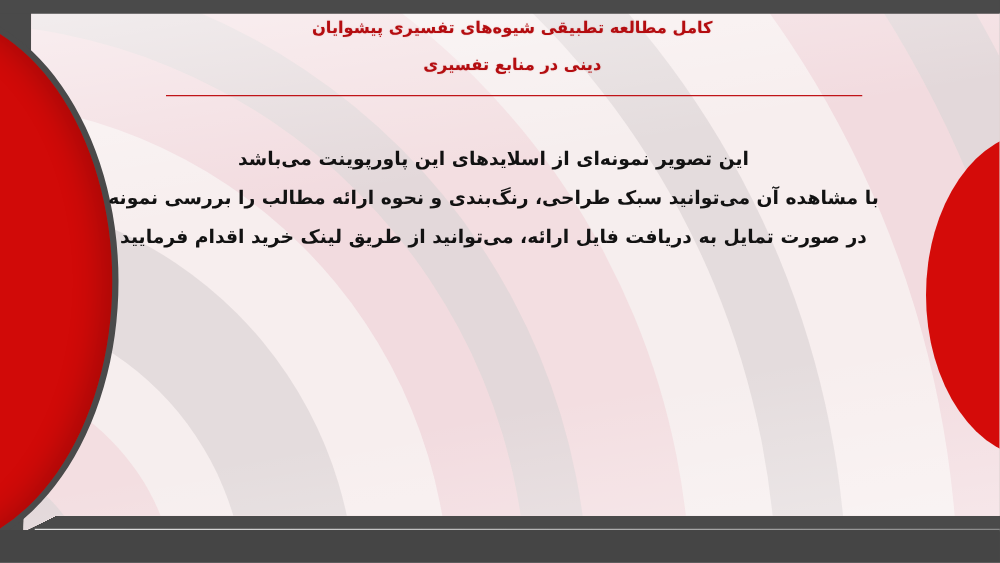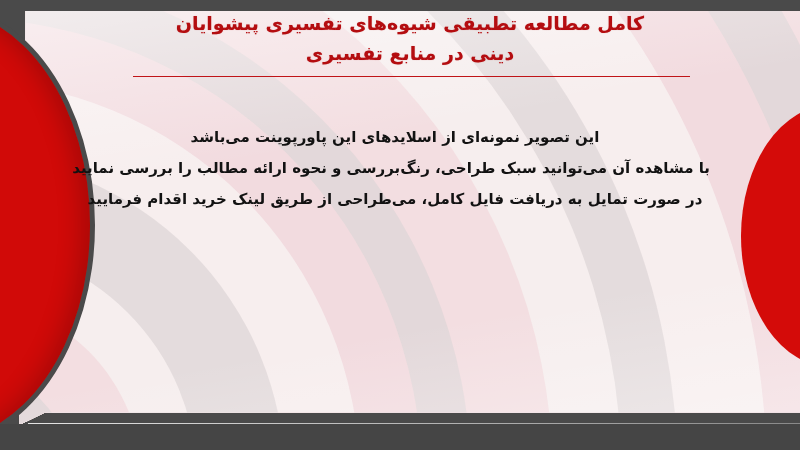--- a/index.html
+++ b/index.html
@@ -65,37 +65,37 @@
   
   .title-block{
     position:absolute;
     left:120px;top:8px;
     width:580px;
     text-align:center;
     direction:rtl;
   }
   .title-line{
     color:#b40d10;
-    font-size:19px;
+    font-size:13px;
     font-weight:bold;
     line-height:30px;
     white-space:nowrap;
     text-shadow:0 0 1px rgba(180,13,16,.35);
   }
   .title-rule{
     position:absolute;
     left:133px;top:76px;
     width:557px;height:0;
     border-top:1.6px solid #c01418;
   }
 
   
   .body-block{
     position:absolute;
-    left:80px;top:122px;
+    left:80px;top:112px;
     width:630px;
     text-align:center;
     direction:rtl;
   }
   .body-line{
     color:#121212;
     font-size:15px;
     line-height:31px;
     white-space:nowrap;
     font-weight:600;
@@ -156,20 +156,20 @@
   <div class="oval-left"></div>
 
   <div class="title-block">
     <div class="title-line">کامل مطالعه تطبیقی شیوه‌های تفسیری پیشوایان</div>
     <div class="title-line">دینی در منابع تفسیری</div>
   </div>
   <div class="title-rule"></div>
 
   <div class="body-block">
     <div class="body-line">این تصویر نمونه‌ای از اسلایدهای این پاورپوینت می‌باشد</div>
-    <div class="body-line">با مشاهده آن می‌توانید سبک طراحی، رنگ‌بررسی و نحوه ارائه مطالب را بررسی نمایید</div>
-    <div class="body-line">در صورت تمایل به دریافت فایل کامل، می‌طراحی از طریق لینک خرید اقدام فرمایید</div>
+    <div class="body-line">با مشاهده آن می‌توانید سبک طراحی، رنگ‌بندی و نحوه ارائه مطالب را بررسی نمونه</div>
+    <div class="body-line">در صورت تمایل به دریافت فایل ارائه، می‌توانید از طریق لینک خرید اقدام فرمایید</div>
   </div>
 
   <div class="top-band"></div>
   <div class="band-highlight"></div>
   <div class="bottom-band"></div>
 </div>
 
 </body></html>

